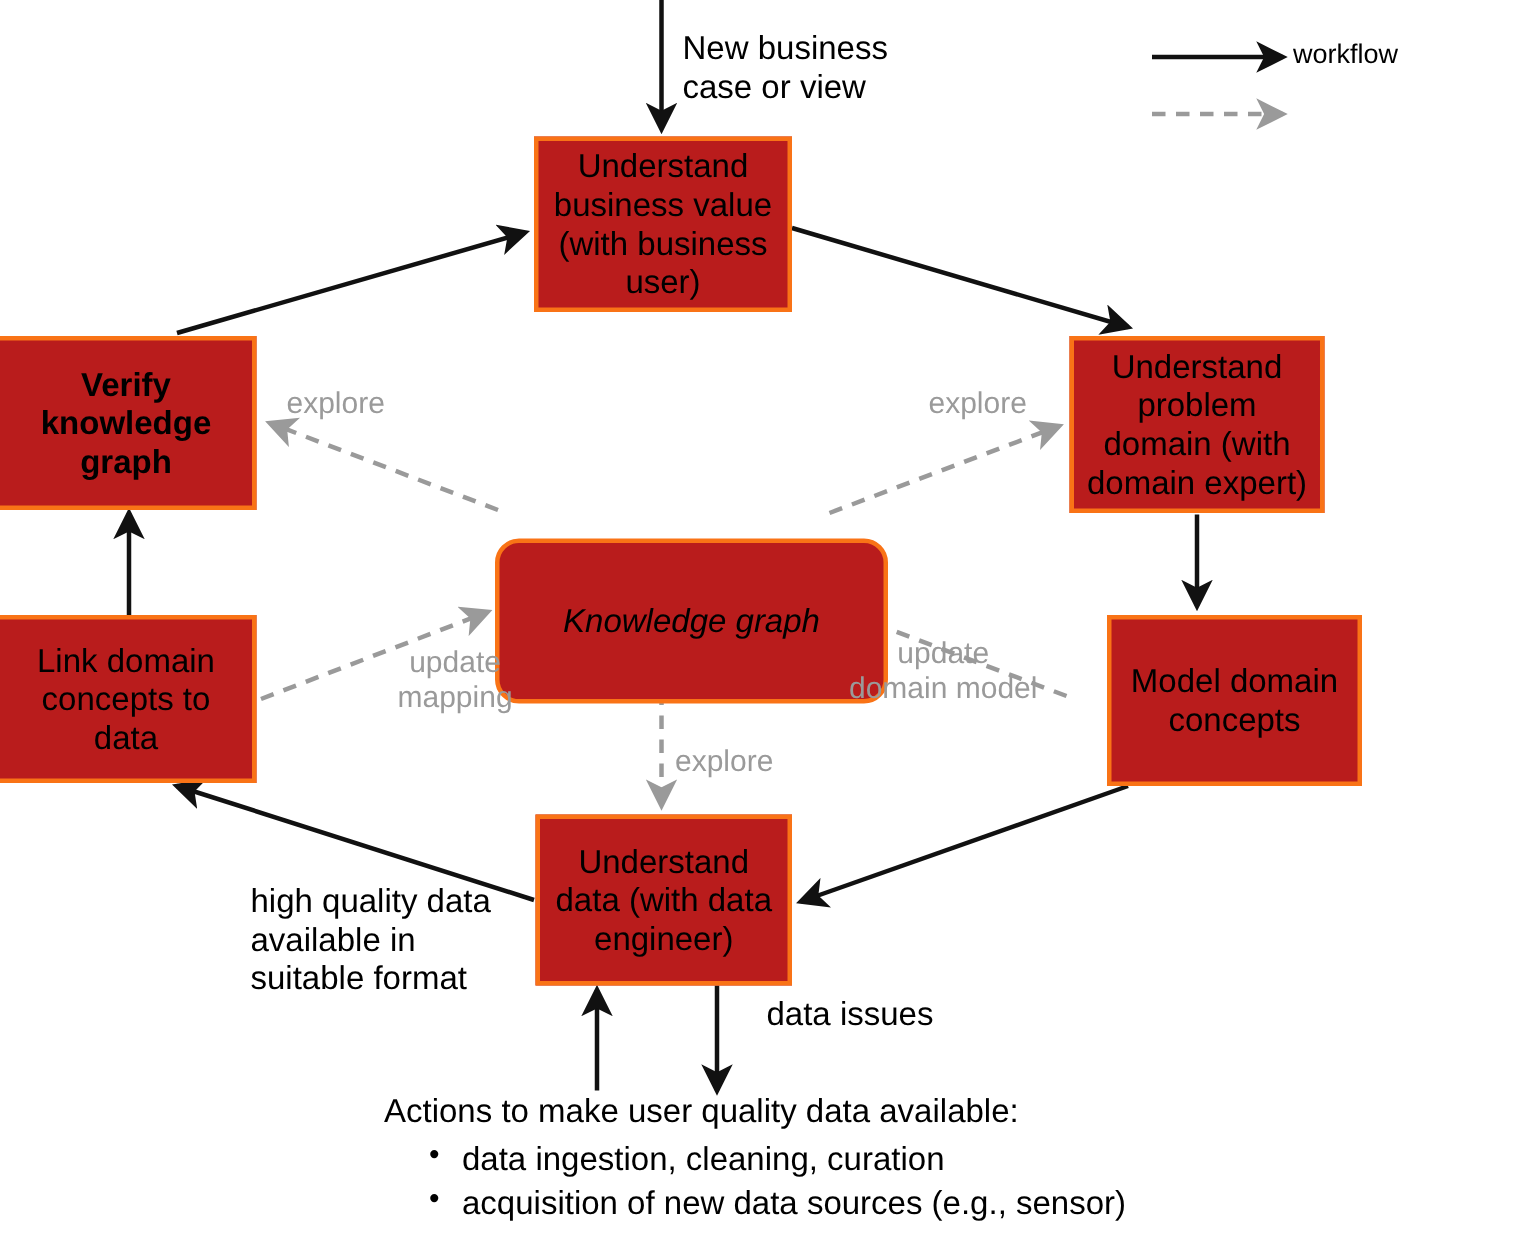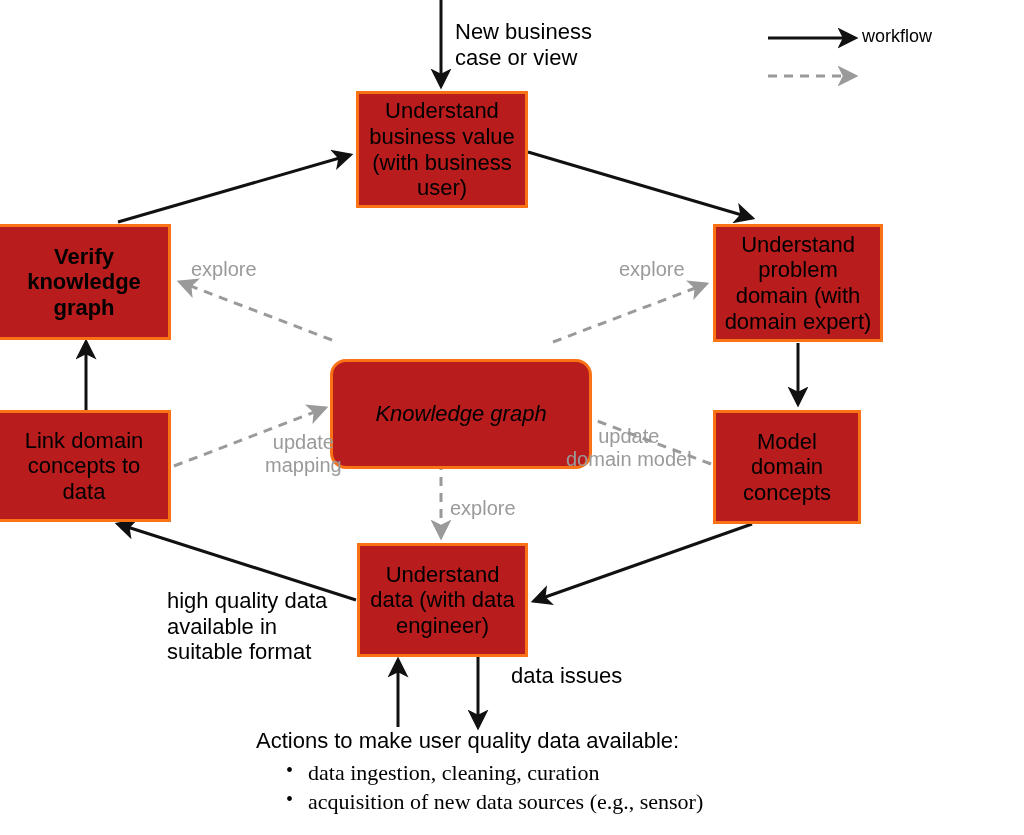--- a/index.html
+++ b/index.html
@@ -76,21 +76,20 @@
     margin: 0 0 2px 0;
   }
   .bullet-list ul {
     margin: 0;
     padding-left: 30px;
     list-style: none;
   }
   .bullet-list li {
     position: relative;
     padding-left: 22px;
-    font-family: Liberation Serif, serif;
   }
   .bullet-list li::before {
     content: "\2022";
     position: absolute;
     left: 0;
     top: -1px;
     font-size: 20px;
   }
 </style>
 </head>
@@ -147,21 +146,21 @@
 user)</span>
   </div>
 
   <div class="node" style="left:713px; top:224px; width:170px; height:118px;">
     <span style="white-space:pre-line;">Understand
 problem
 domain (with
 domain expert)</span>
   </div>
 
-  <div class="node" style="left:713px; top:410px; width:148px; height:114px;">
+  <div class="node" style="left:738px; top:410px; width:170px; height:114px;">
     <span style="white-space:pre-line;">Model domain
 concepts</span>
   </div>
 
   <div class="node" style="left:357px; top:543px; width:171px; height:114px;">
     <span style="white-space:pre-line;">Understand
 data (with data
 engineer)</span>
   </div>
 

